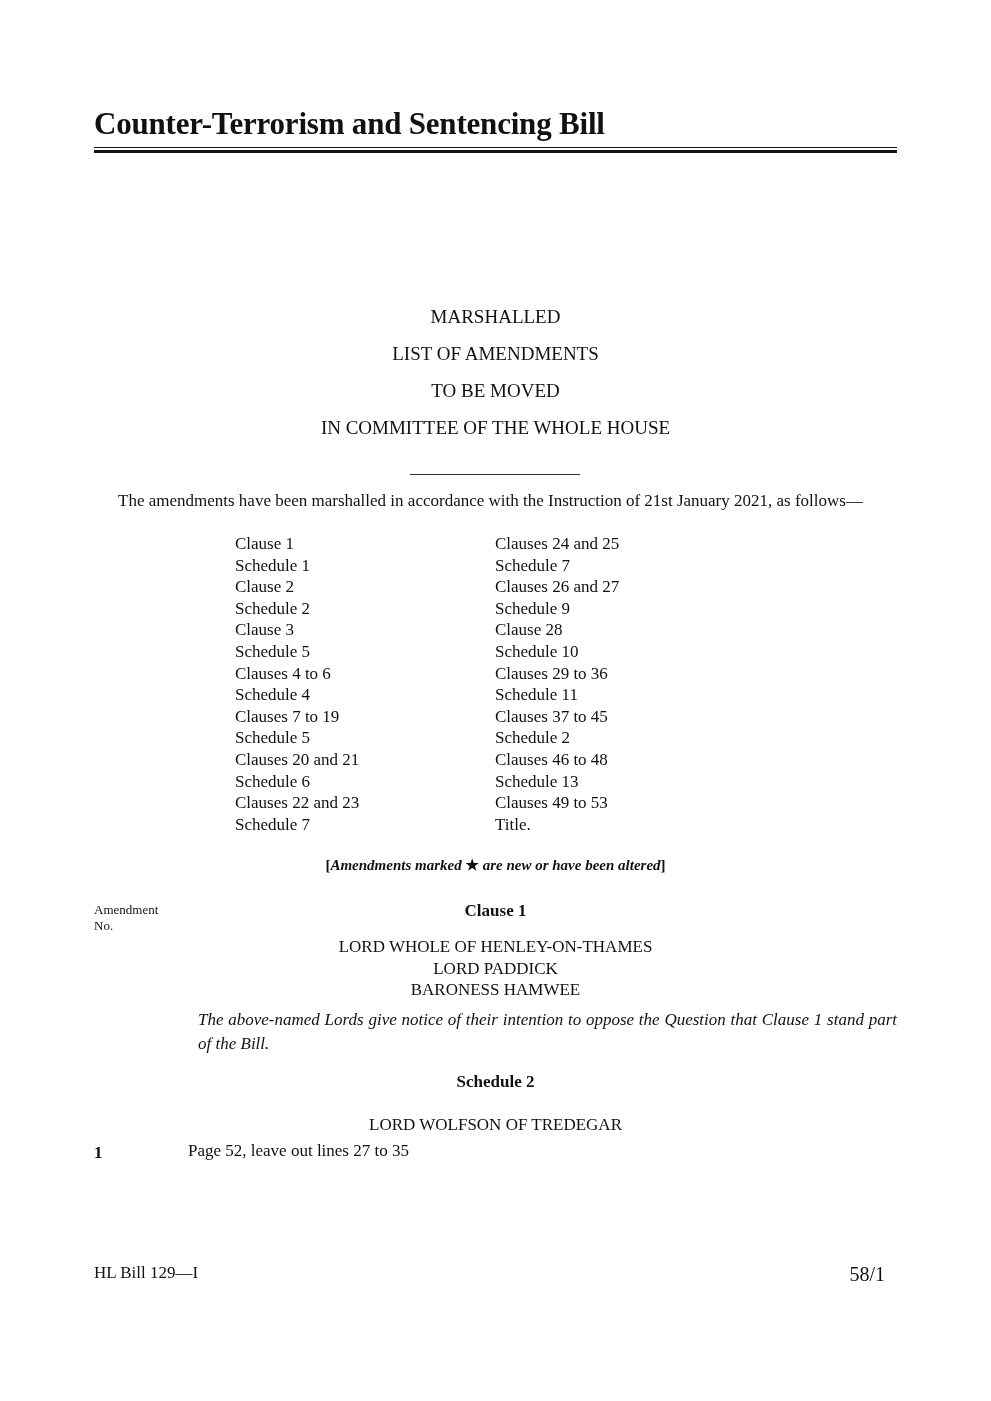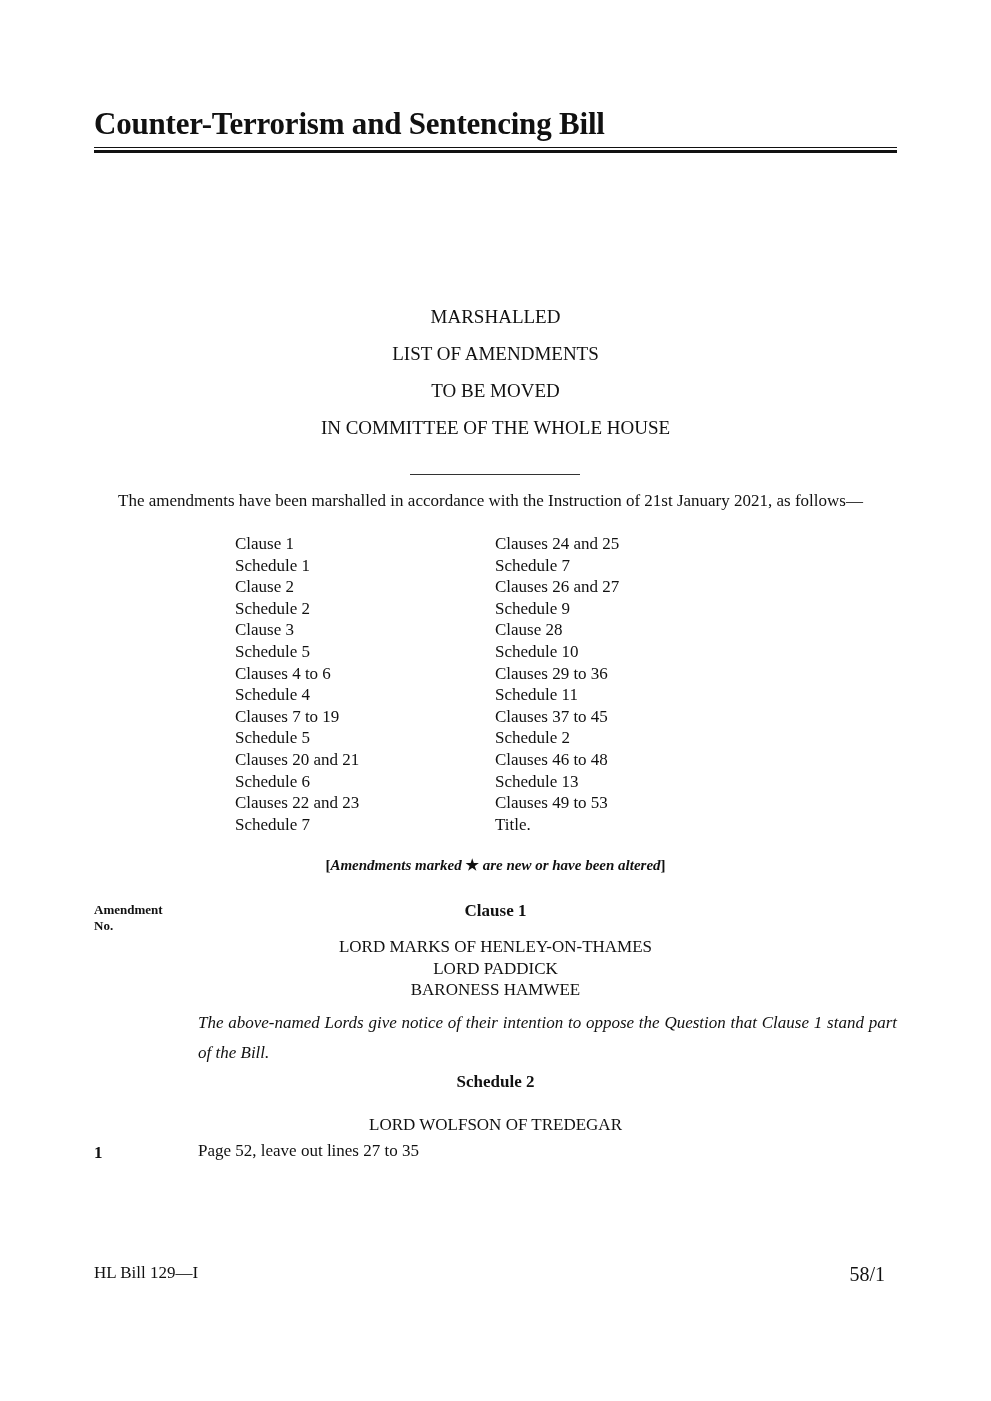--- a/index.html
+++ b/index.html
@@ -19,29 +19,29 @@
   .short-rule { left: 410px; width: 170px; top: 474px; height: 1px; background: #333; }
   .intro {
     left: 94px; width: 803px; top: 490px; font-size: 17px; 
     line-height: 22px; text-align: justify; text-indent: 24px;
   }
   .col { top: 533px; font-size: 17px; line-height: 21.6px; }
   .col-left { left: 235px; }
   .col-right { left: 495px; }
   .note { left: 94px; width: 803px; top: 856px; text-align: center; font-size: 15px; font-weight: bold; }
   .note .it { font-style: italic; }
-  .amend-label { left: 94px; top: 902px; font-size: 13px; font-weight: bold; line-height: 16px; }
+  .amend-label { left: 94px; top: 902px; font-size: 13px; font-weight: normal; line-height: 16px; }
   .section-heading { left: 94px; width: 803px; text-align: center; font-size: 17px; font-weight: bold; }
   .names { left: 94px; width: 803px; text-align: center; font-size: 17px; line-height: 21.5px; }
   .notice {
     left: 198px; width: 699px; top: 1008px; font-size: 17px; font-style: italic;
-    line-height: 30px; text-align: justify;
+    line-height: 24px; text-align: justify;
   }
   .amend-num { left: 94px; top: 1143px; font-size: 17px; font-weight: bold; }
-  .amend-text { left: 198px; top: 1141px; font-size: 17px; }
+  .amend-text { left: 188px; top: 1141px; font-size: 17px; }
   .footer-left { left: 94px; top: 1263px; font-size: 17px; }
   .footer-right { right: 106px; top: 1263px; font-size: 20px; }
 </style>
 </head>
 <body>
 
 <div class="abs title">Counter-Terrorism and Sentencing Bill</div>
 <div class="abs rule-thin"></div>
 <div class="abs rule-thick"></div>
 
@@ -91,21 +91,21 @@
 
 <div class="abs note"><span>[</span><span class="it">Amendments marked </span><span>★</span><span class="it"> are new or have been altered</span><span>]</span></div>
 
 <div class="abs amend-label">
   <div>Amendment</div>
   <div>No.</div>
 </div>
 
 <div class="abs section-heading" style="top:901px;">Clause 1</div>
 <div class="abs names" style="top:936px;">
-  <div>LORD MARKS OF HENLEY-ON-THAMES</div>
+  <div>LORD WHOLE OF HENLEY-ON-THAMES</div>
   <div>LORD PADDICK</div>
   <div>BARONESS HAMWEE</div>
 </div>
 <div class="abs notice">The above-named Lords give notice of their intention to oppose the Question that Clause 1 stand part of the Bill.</div>
 
 <div class="abs section-heading" style="top:1072px;">Schedule 2</div>
 <div class="abs names" style="top:1114px;">
   <div>LORD WOLFSON OF TREDEGAR</div>
 </div>
 <div class="abs amend-num">1</div>

